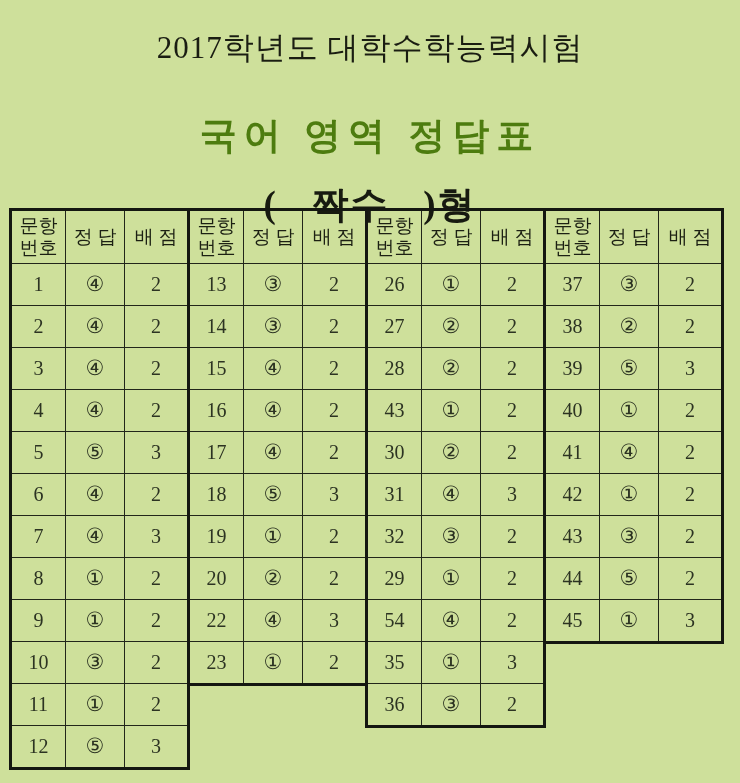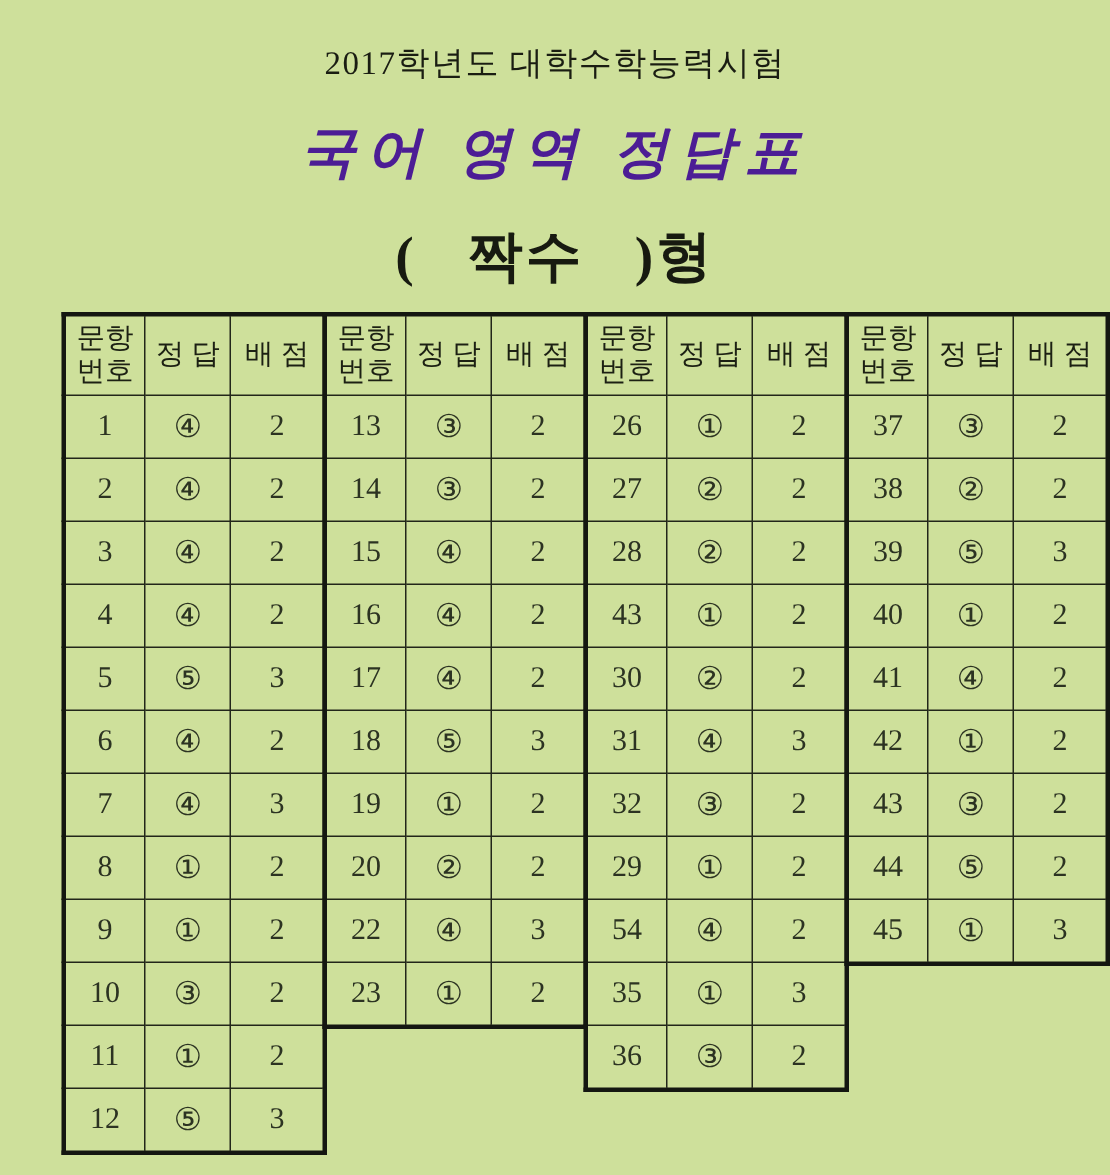--- a/index.html
+++ b/index.html
@@ -13,47 +13,45 @@
     font-family: "Liberation Serif", "DejaVu Serif", serif;
     color: #1e2217;
     position: relative;
     overflow: hidden;
   }
   .titles {
     text-align: center;
   }
   .title-exam {
     padding-top: 27px;
-    font-size: 22px;
+    font-size: 31px;
     letter-spacing: 1px;
     color: #1a1d12;
   }
   .title-subject {
-    margin-top: 20px;
+    margin-top: 42px;
     font-size: 37px;
     font-weight: bold;
     letter-spacing: 7px;
-    color: #4c1d95;
-    font-style: italic;
+    color: #4d7c0f;
   }
   .title-type {
     margin-top: 19px;
     font-size: 37px;
     font-weight: bold;
     letter-spacing: 2px;
     white-space: pre;
     color: #171a10;
   }
   .table-wrap {
     position: absolute;
     top: 208px;
     left: 9px;
     display: flex;
     align-items: flex-start;
-    margin-left: 32px;
   }
   table.group {
     border-collapse: collapse;
     border: 3px solid #141711;
     table-layout: fixed;
   }
   table.group + table.group {
     margin-left: -3px;
   }
   table.group th,

